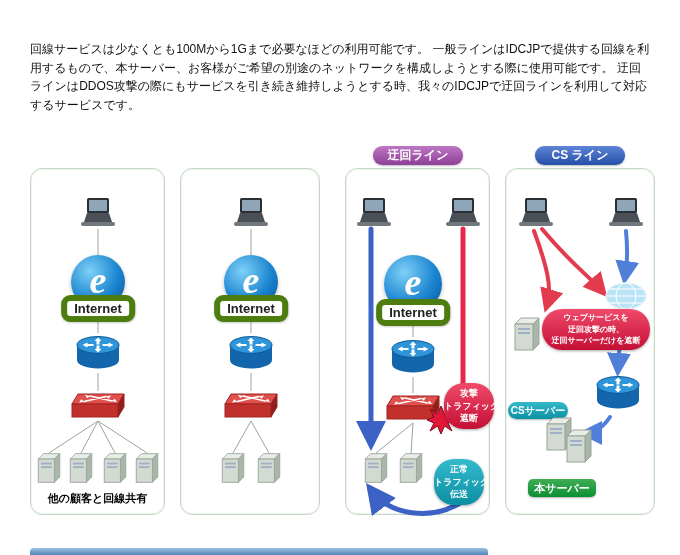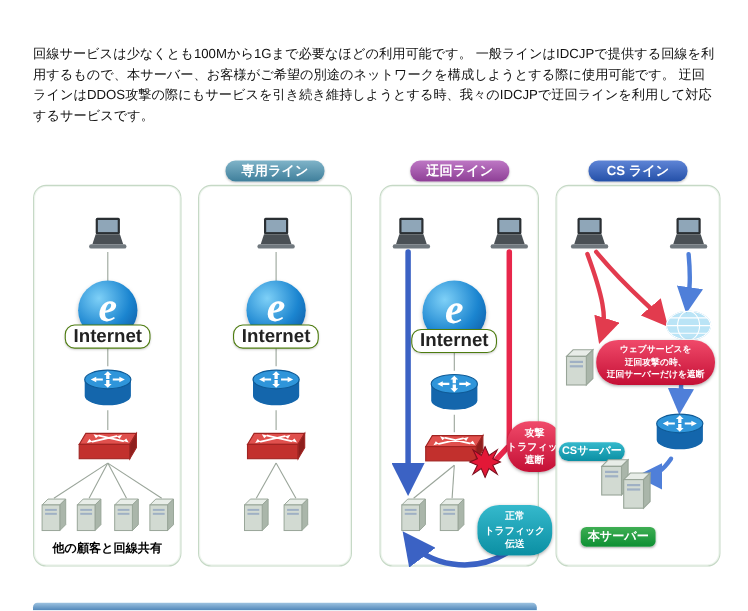--- a/index.html
+++ b/index.html
@@ -30,34 +30,34 @@
   svg.layer { position:absolute; left:0; top:0; overflow:visible; }
 
   .internet { position:absolute; }
   .ie-circle { width:54px; height:54px; border-radius:50%;
     background:radial-gradient(circle at 35% 30%, #7ed0f7, #1b85d0 55%, #0a4c96);
     color:#fff; font-size:38px; font-weight:bold; font-style:italic; text-align:center; line-height:50px;
     font-family:"Liberation Serif","DejaVu Serif",serif;
     box-shadow:0 2px 4px rgba(0,0,0,.25); }
   .p3 .ie-circle { width:58px; height:58px; line-height:54px; }
   .ie-label { position:absolute; left:50%; top:40px; transform:translateX(-50%);
-    background:#fff; border:1px solid #4d7c0f; border-radius:9px; padding:0 7px;
-    font-size:17px; font-weight:bold; color:#222; white-space:nowrap;
+    background:#fff; border:6px solid #4d7c0f; border-radius:9px; padding:0 7px;
+    font-size:13px; font-weight:bold; color:#222; white-space:nowrap;
     box-shadow:0 1px 2px rgba(0,0,0,.2); }
   .p3 .ie-label { top:44px; }
 
   .caption { position:absolute; left:0; top:322px; width:100%; text-align:center;
     font-size:11px; color:#000;font-weight:bold; }
 
   .callout { position:absolute; border-radius:20px; color:#fff; font-weight:bold; text-align:center;
     white-space:nowrap; box-shadow:0 1px 3px rgba(0,0,0,.35); }
   .callout .ln { display:block; }
   .c-attack { left:98px; top:214px; width:50px; padding:4px 0; font-size:9px; line-height:1.4;
-    background:linear-gradient(#f04a6a,#c40f35);margin-left:17px; }
-  .c-normal { left:88px; top:290px; width:68px; padding:4px 0; font-size:9px; line-height:1.4;
+    background:linear-gradient(#f04a6a,#c40f35); }
+  .c-normal { left:88px; top:290px; width:50px; padding:4px 0; font-size:9px; line-height:1.4;
     background:linear-gradient(#35b9cc,#0b8fa3); }
   .c-note   { left:36px; top:140px; width:108px; padding:3px 0; font-size:8px; line-height:1.45;
     background:linear-gradient(#f04a6a,#c40f35); }
 
   .pill { position:absolute; color:#fff; font-weight:bold; text-align:center;
     box-shadow:0 1px 2px rgba(0,0,0,.3); }
   .p-cs   { left:2px;  top:194px; width:60px; height:17px; line-height:17px; font-size:10px;
     border-radius:9px; background:linear-gradient(#35b9cc,#0b8fa3);margin-top:39px; }
   .p-main { left:22px; top:310px; width:68px; height:18px; line-height:18px; font-size:11px;
     border-radius:5px; background:linear-gradient(#3fae53,#0d8f33); }
@@ -65,21 +65,20 @@
   .footer-strip { position:absolute; left:30px; top:548px; width:458px; height:7px;
     border-radius:4px 4px 0 0; background:linear-gradient(#9cc2e0,#4f85b8); }
 </style>
 </head>
 <body>
 
 <div class="page">
 
   <p class="desc">回線サービスは少なくとも100Mから1Gまで必要なほどの利用可能です。 一般ラインはIDCJPで提供する回線を利用するもので、本サーバー、お客様がご希望の別途のネットワークを構成しようとする際に使用可能です。 迂回ラインはDDOS攻撃の際にもサービスを引き続き維持しようとする時、我々のIDCJPで迂回ラインを利用して対応するサービスです。</p>
 
-  <div class="badge b-dedicated">専用ライン</div>
   <div class="badge b-cs">CS ライン</div>
   <div class="badge b-bypass">迂回ライン</div>
 
   <div class="panel p1">
     <svg class="layer" width="135" height="347">
       <g stroke="#9aa59a" stroke-width="1">
         <line x1="67" y1="60" x2="67" y2="88"></line>
         <line x1="67" y1="142" x2="67" y2="164"></line>
         <line x1="67" y1="204" x2="67" y2="222"></line>
         <line x1="67" y1="252" x2="18" y2="284"></line>

